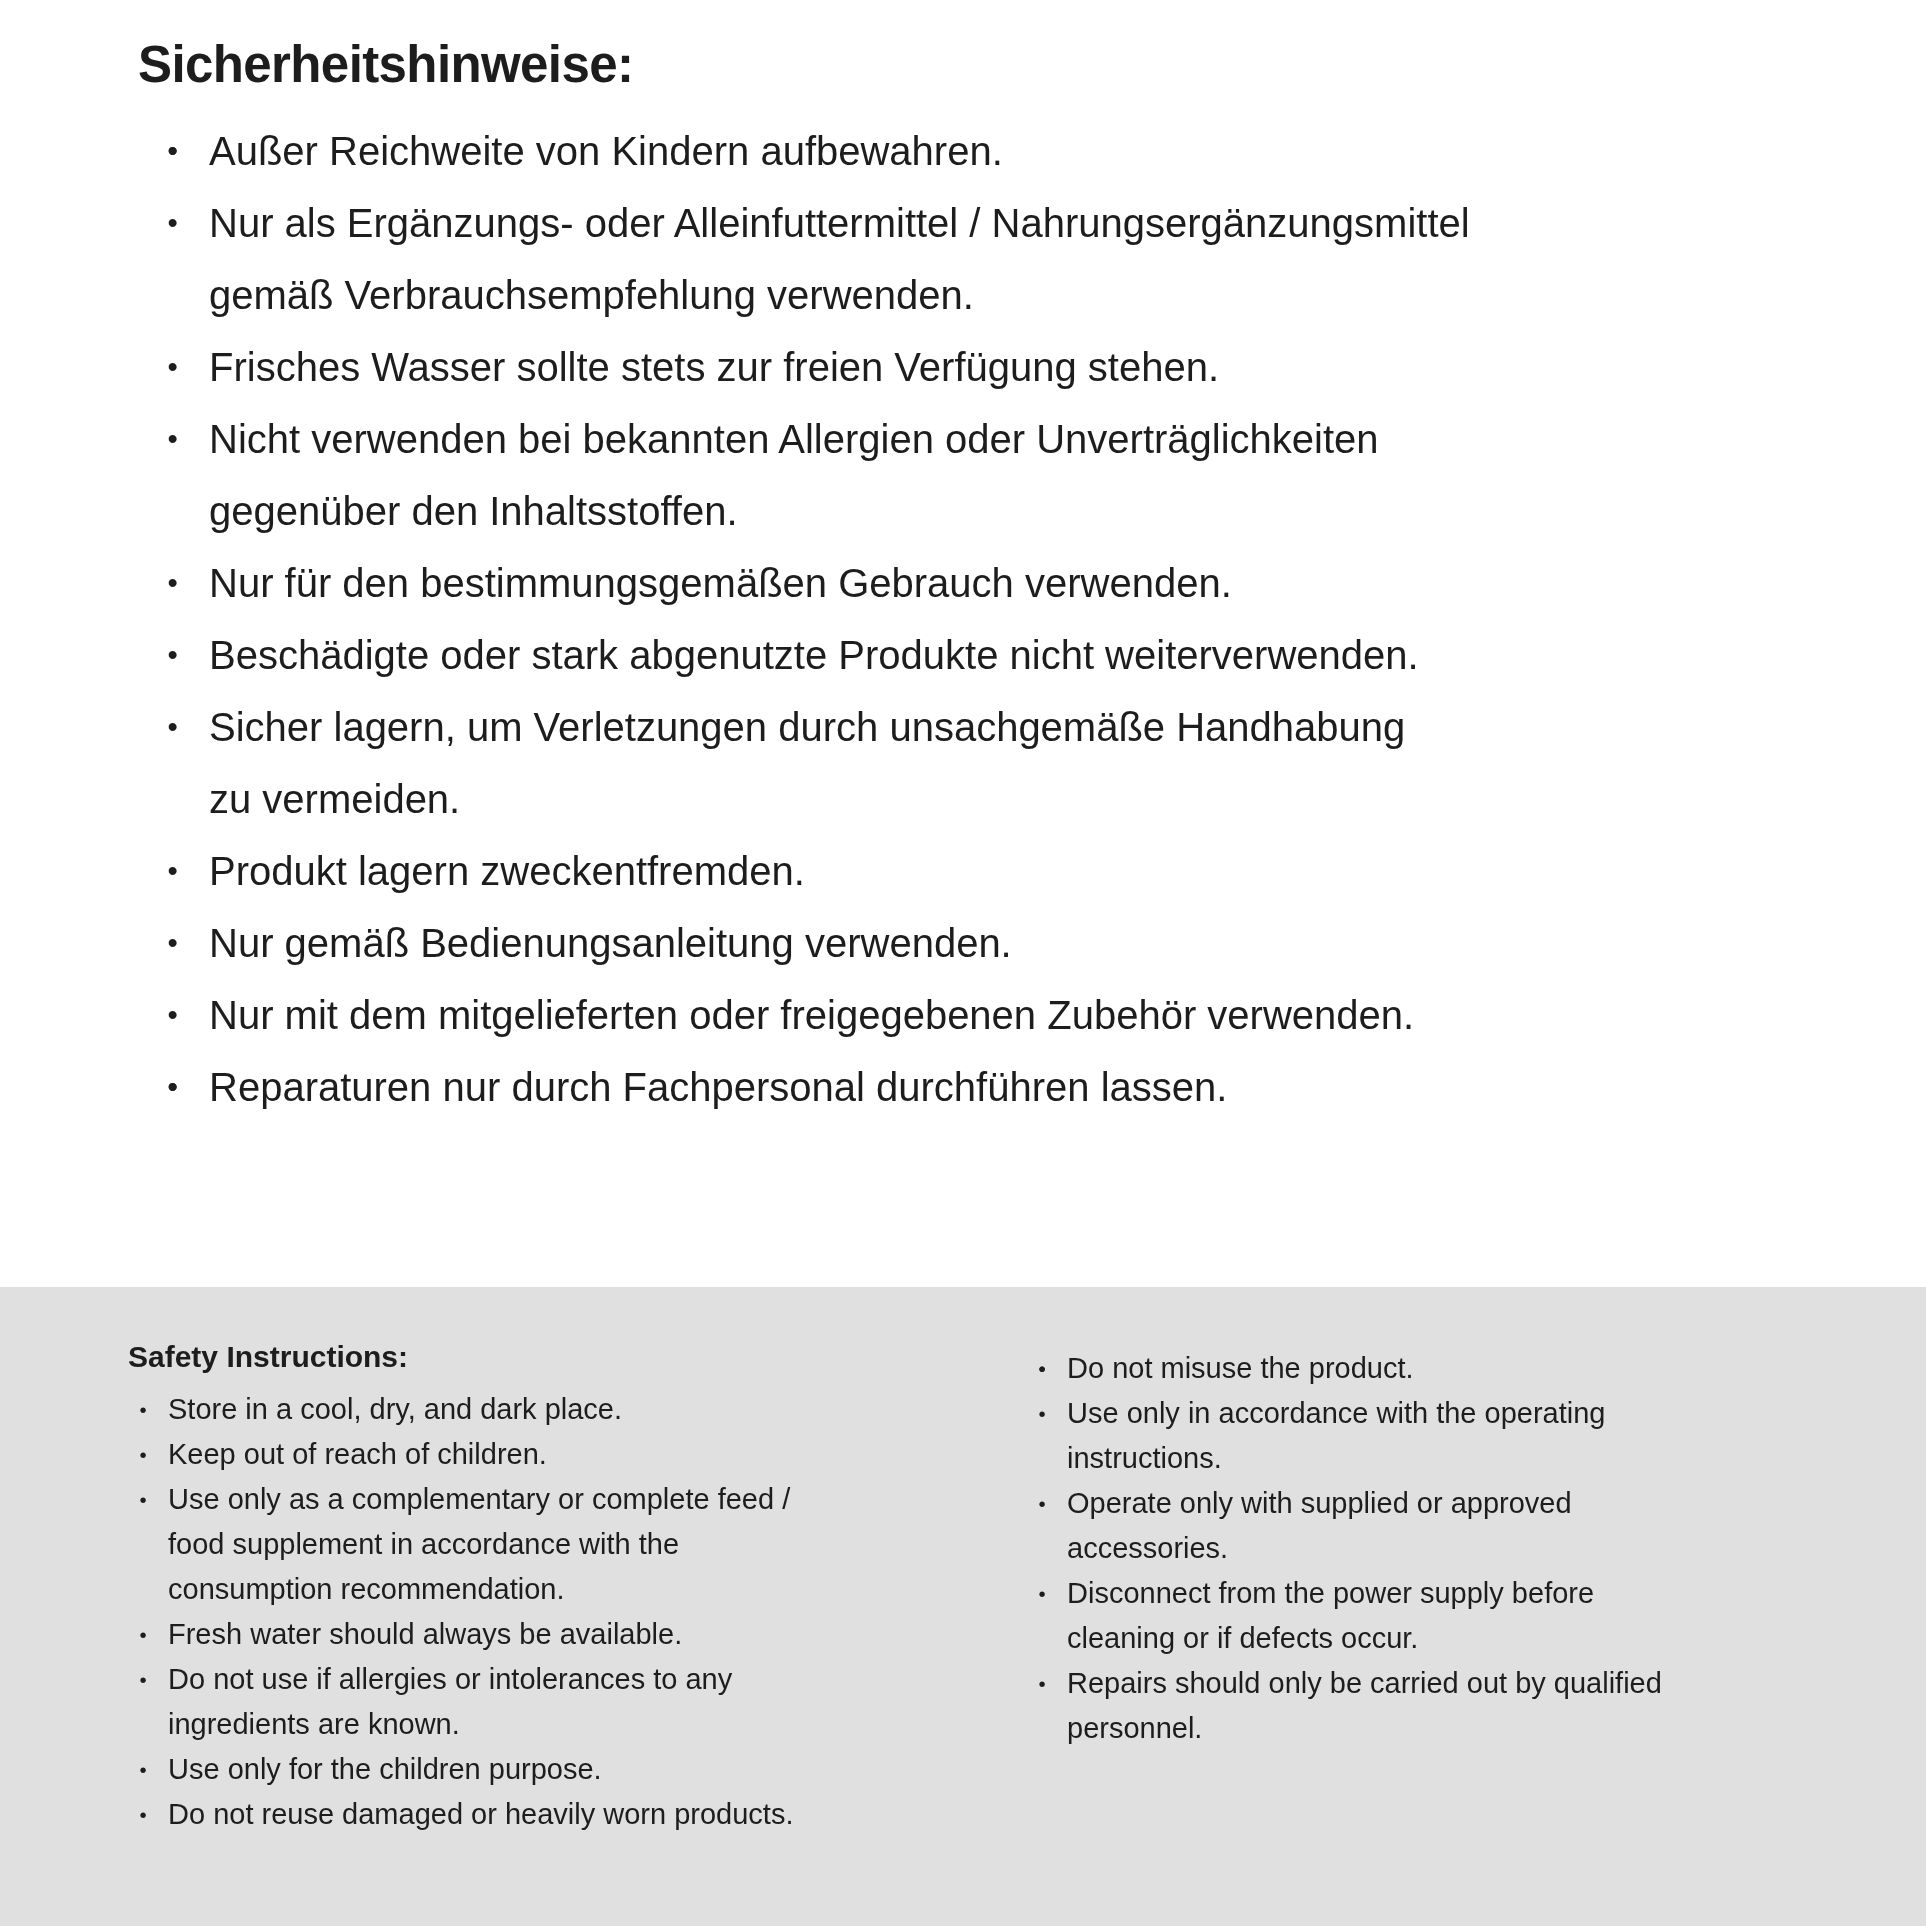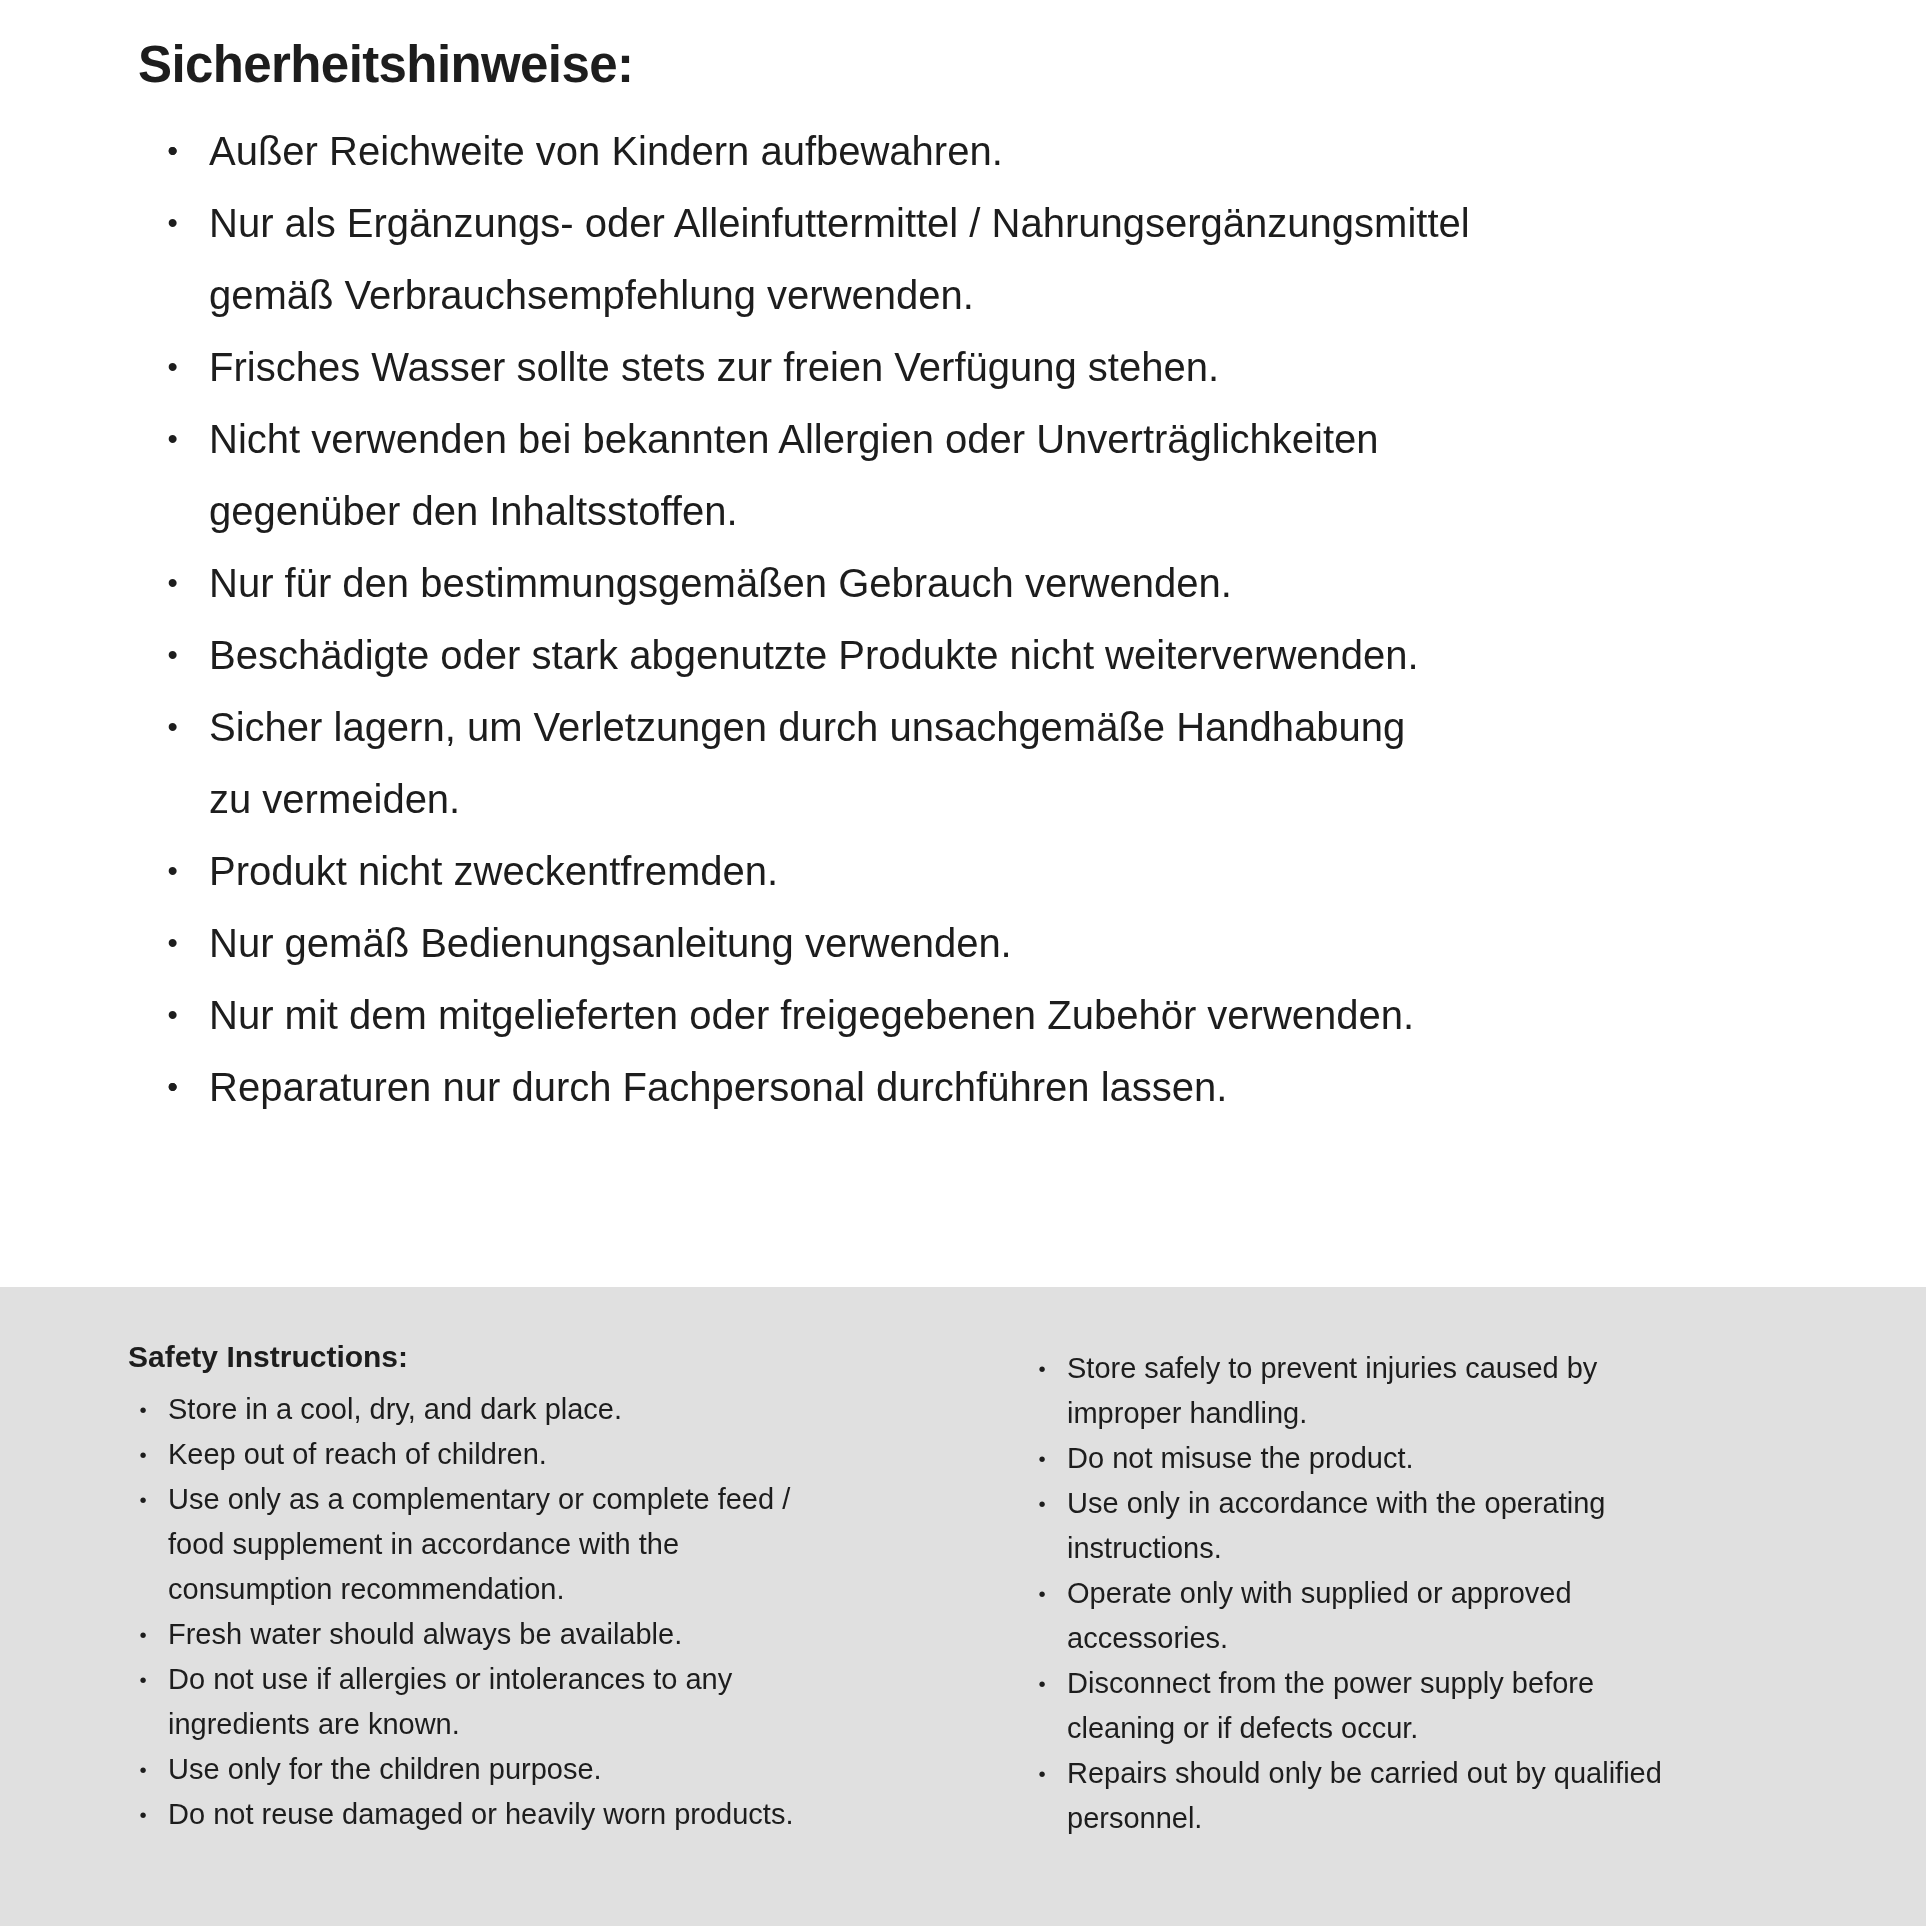--- a/index.html
+++ b/index.html
@@ -84,21 +84,21 @@
         <li><span class="bullet">•</span><span class="item-text">Außer Reichweite von Kindern aufbewahren.</span></li>
         <li><span class="bullet">•</span><span class="item-text">Nur als Ergänzungs- oder Alleinfuttermittel / Nahrungsergänzungsmittel
 gemäß Verbrauchsempfehlung verwenden.</span></li>
         <li><span class="bullet">•</span><span class="item-text">Frisches Wasser sollte stets zur freien Verfügung stehen.</span></li>
         <li><span class="bullet">•</span><span class="item-text">Nicht verwenden bei bekannten Allergien oder Unverträglichkeiten
 gegenüber den Inhaltsstoffen.</span></li>
         <li><span class="bullet">•</span><span class="item-text">Nur für den bestimmungsgemäßen Gebrauch verwenden.</span></li>
         <li><span class="bullet">•</span><span class="item-text">Beschädigte oder stark abgenutzte Produkte nicht weiterverwenden.</span></li>
         <li><span class="bullet">•</span><span class="item-text">Sicher lagern, um Verletzungen durch unsachgemäße Handhabung
 zu vermeiden.</span></li>
-        <li><span class="bullet">•</span><span class="item-text">Produkt nicht zweckentfremden.</span></li>
+        <li><span class="bullet">•</span><span class="item-text">Produkt lagern zweckentfremden.</span></li>
         <li><span class="bullet">•</span><span class="item-text">Nur gemäß Bedienungsanleitung verwenden.</span></li>
         <li><span class="bullet">•</span><span class="item-text">Nur mit dem mitgelieferten oder freigegebenen Zubehör verwenden.</span></li>
         <li><span class="bullet">•</span></li>
         <li><span class="bullet">•</span><span class="item-text">Reparaturen nur durch Fachpersonal durchführen lassen.</span></li>
       </ul>
   </section>
 
   <section class="bottom-section">
     <div class="col col-left">
       <h2 class="en-title">Safety Instructions:</h2>
@@ -110,22 +110,21 @@
 consumption recommendation.</span></li>
           <li><span class="bullet">•</span><span class="item-text">Fresh water should always be available.</span></li>
           <li><span class="bullet">•</span><span class="item-text">Do not use if allergies or intolerances to any
 ingredients are known.</span></li>
           <li><span class="bullet">•</span><span class="item-text">Use only for the children purpose.</span></li>
           <li><span class="bullet">•</span><span class="item-text">Do not reuse damaged or heavily worn products.</span></li>
         </ul>
     </div>
     <div class="col col-right">
       <ul class="safety-list en-list">
-          <li><span class="bullet">•</span><span class="item-text">Store safely to prevent injuries caused by
-improper handling.</span></li>
+          <li><span class="bullet">•</span></li>
           <li><span class="bullet">•</span><span class="item-text">Do not misuse the product.</span></li>
           <li><span class="bullet">•</span><span class="item-text">Use only in accordance with the operating
 instructions.</span></li>
           <li><span class="bullet">•</span><span class="item-text">Operate only with supplied or approved
 accessories.</span></li>
           <li><span class="bullet">•</span><span class="item-text">Disconnect from the power supply before
 cleaning or if defects occur.</span></li>
           <li><span class="bullet">•</span><span class="item-text">Repairs should only be carried out by qualified
 personnel.</span></li>
         </ul>

